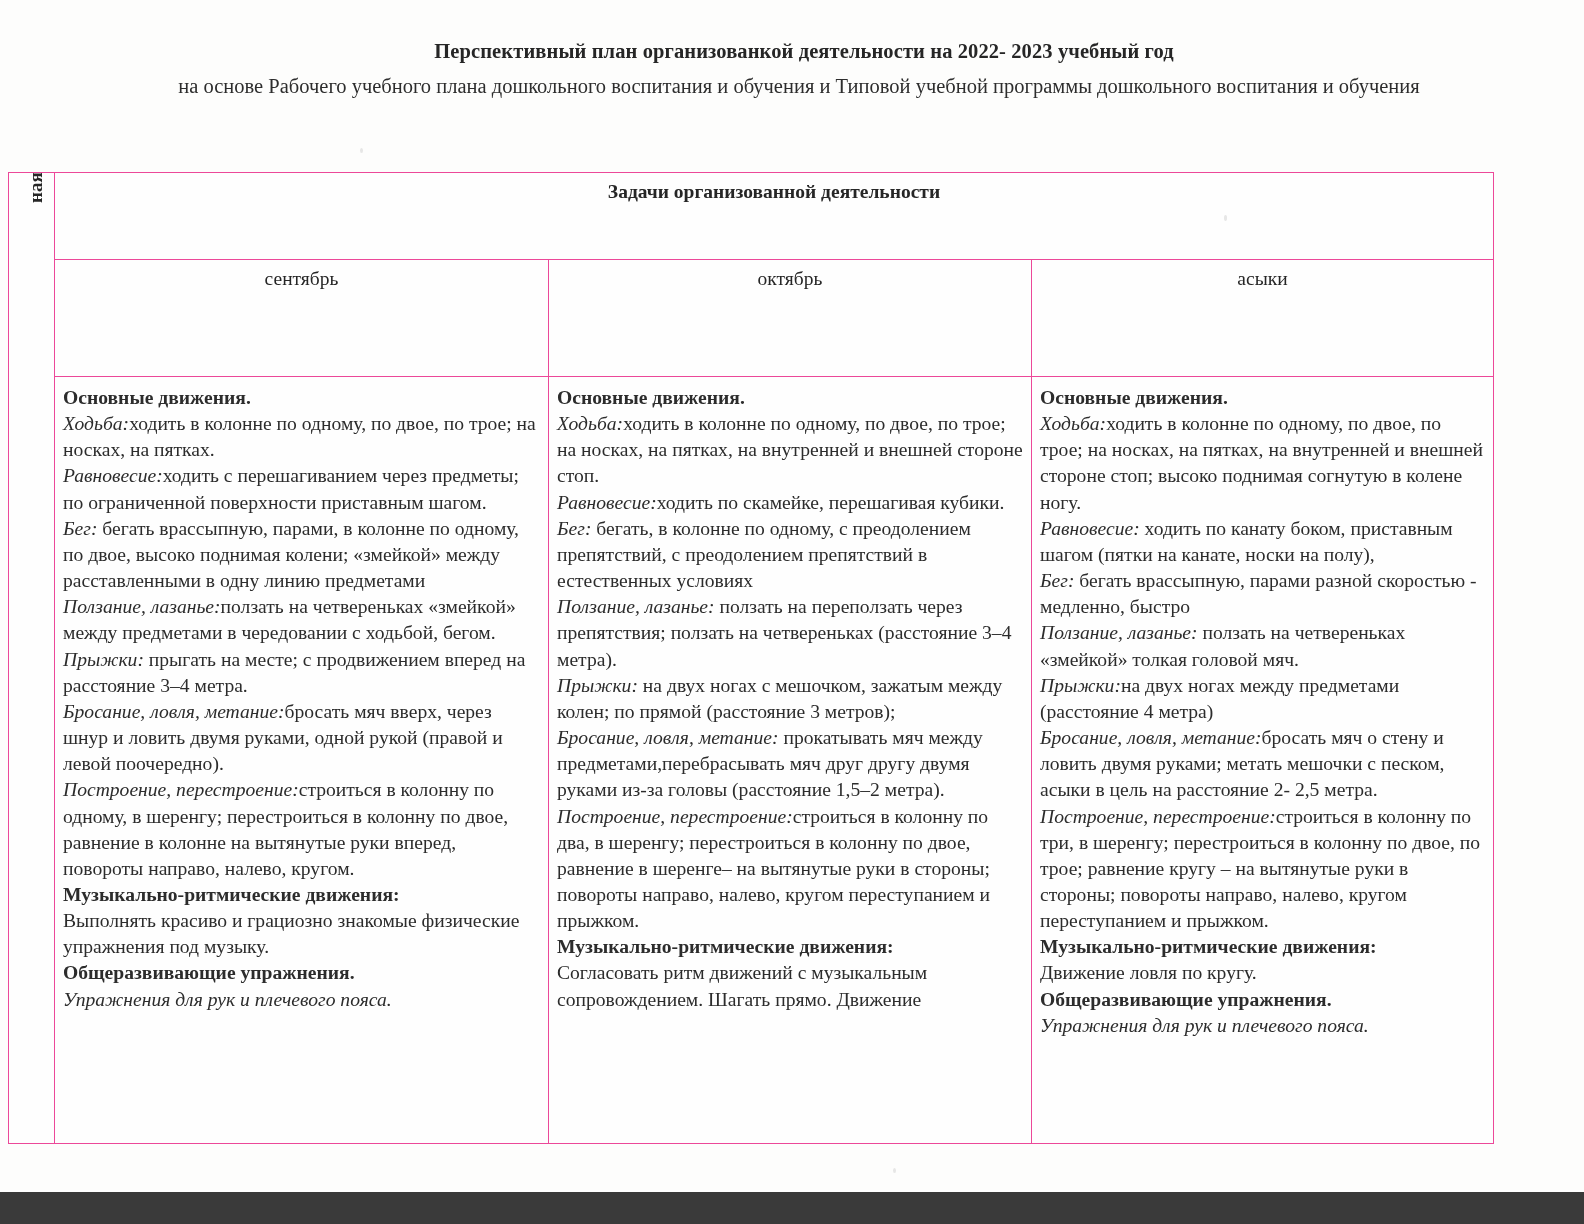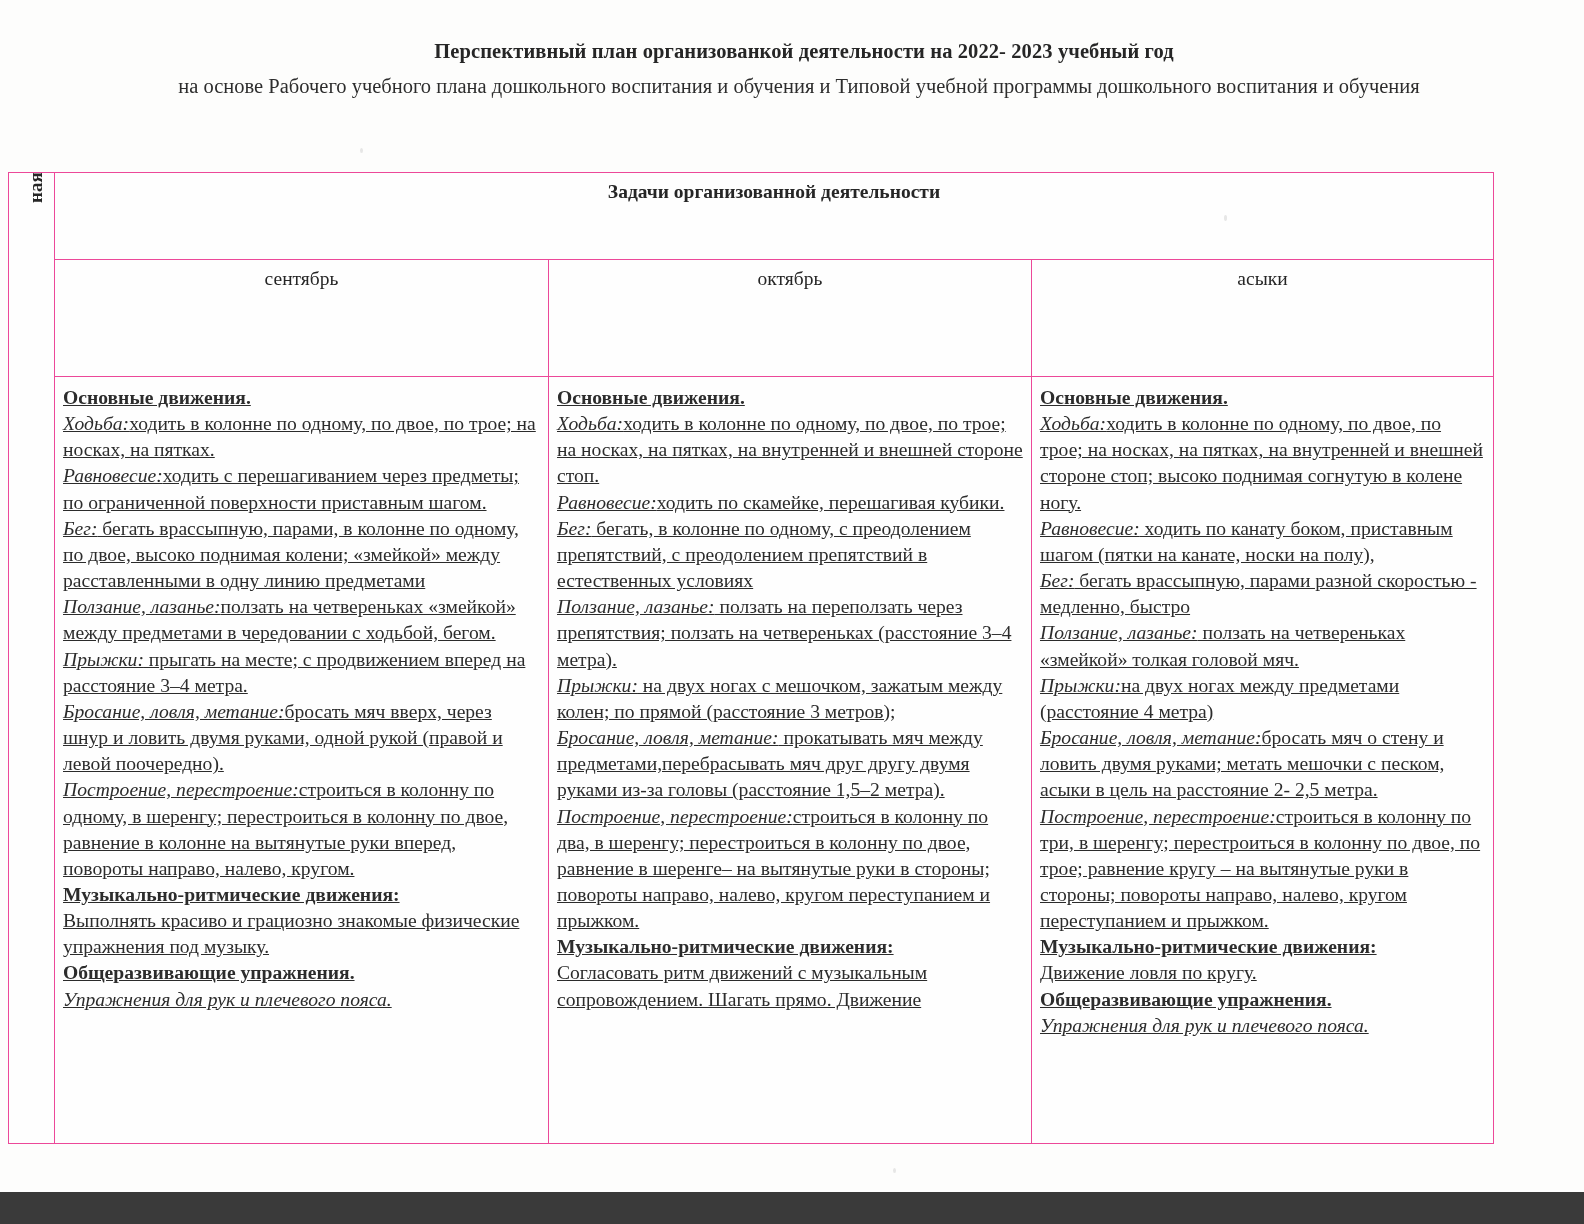--- a/index.html
+++ b/index.html
@@ -134,21 +134,20 @@
     vertical-align: middle;
     font-size: 19.5px;
     font-weight: normal;
     color: #262626;
   }
 
   .content-cell {
     height: 750px;
     padding: 6px 10px 4px 10px;
     overflow: hidden;
-    text-decoration: underline;
   }
 
   .para {
     font-size: 19.6px;
     line-height: 1.335;
     color: #2c2c2c;
     margin: 0;
     text-indent: 0;
   }
   .para .b { font-weight: bold; }

